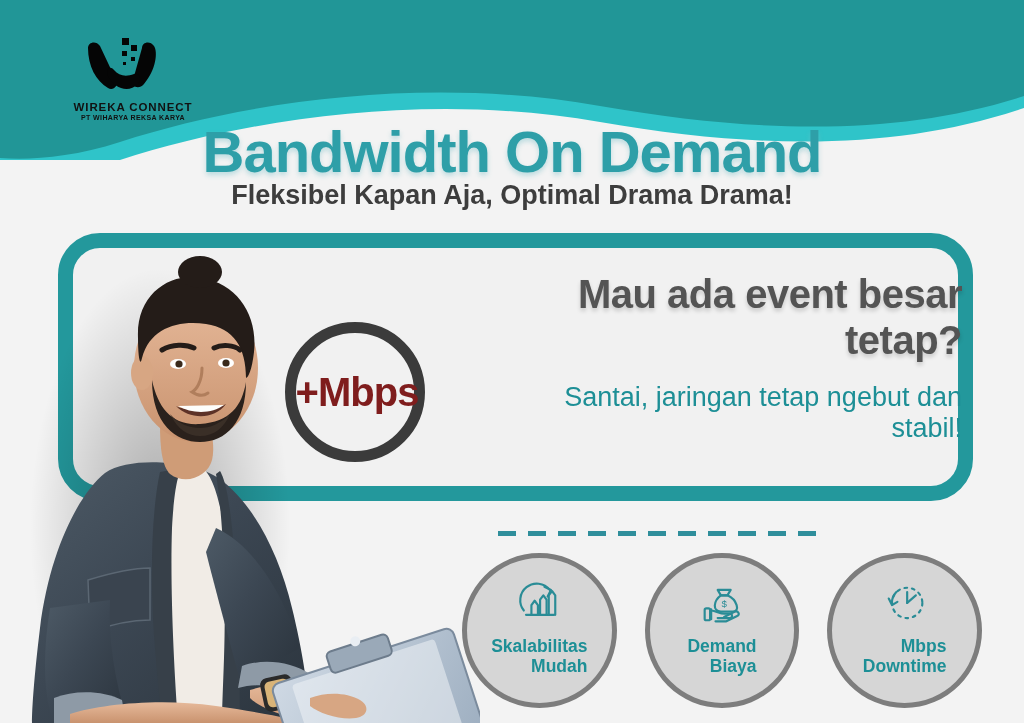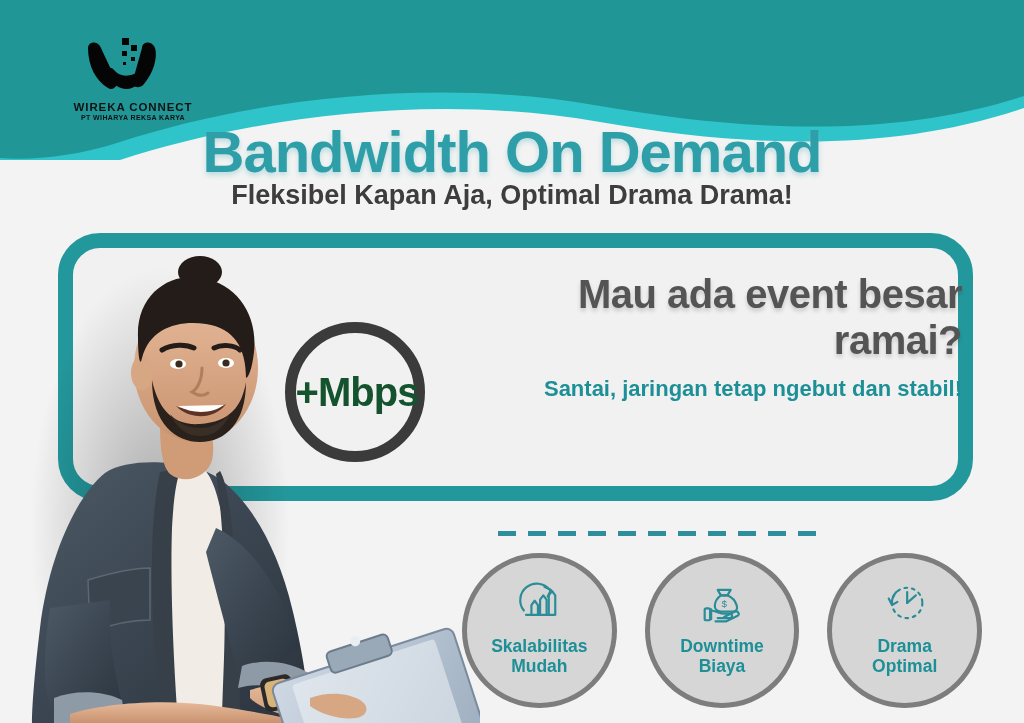--- a/index.html
+++ b/index.html
@@ -55,38 +55,38 @@
 
   
   .mbps-badge {
     position:absolute; left:285px; top:322px;
     width:140px; height:140px; border-radius:50%;
     border:11px solid #3b3b3b; background:transparent;
     z-index:4;
     display:flex; align-items:center; justify-content:center;
   }
   .mbps-text {
-    font-size:40px; font-weight:bold; color:#14532d;
+    font-size:40px; font-weight:bold; color:#7f1d1d;
     white-space:nowrap; letter-spacing:-1px;
     transform:translateX(2px);
   }
 
   
   .card-copy {
     position:absolute; right:62px; top:272px; width:470px;
     text-align:right; z-index:4;
   }
   .card-line {
     font-size:40px; font-weight:bold; color:#545454;
     line-height:1.14; letter-spacing:-.5px;
     text-shadow:0 3px 4px rgba(0,0,0,.17);
   }
   .card-tag {
-    margin-top:13px;
-    font-size:22px; font-weight:bold; color:#1D8F96;
+    margin-top:19px;
+    font-size:27px; font-weight:normal; color:#1D8F96;
   }
 
   
   .divider {
     position:absolute; left:498px; top:531px; width:320px; height:5px;
     background-image:repeating-linear-gradient(to right,#2F8E9B 0 18px,transparent 18px 30px);
     z-index:4;
   }
 
   
@@ -96,21 +96,21 @@
   }
   .feature {
     width:155px; height:155px; border-radius:50%;
     background:#d6d6d6; border:5px solid #7d7d7d;
     display:flex; flex-direction:column; align-items:center;
     padding-top:20px;
   }
   .feature svg { width:52px; height:52px; display:block; }
   .feature-label {
     margin-top:6px; font-size:17.5px; font-weight:bold;
-    color:#1D8F96; text-align:center; line-height:1.15;
+    color:#1D8F96; text-align:right; line-height:1.15;
   }
 
   
   .person { position:absolute; left:10px; top:228px; width:470px; height:495px; z-index:5; }
   .person svg { display:block; }
 </style>
 </head>
 <body>
 
 <div class="poster">
@@ -141,21 +141,21 @@
   <div class="subheadline">Fleksibel Kapan Aja, Optimal Drama Drama!</div>
 
   <div class="card"></div>
 
   <div class="mbps-badge">
     <span class="mbps-text">+Mbps</span>
   </div>
 
   <div class="card-copy">
     <div class="card-line">Mau ada event besar</div>
-    <div class="card-line">ramai?</div>
+    <div class="card-line">tetap?</div>
     <div class="card-tag">Santai, jaringan tetap ngebut dan stabil!</div>
   </div>
 
   <div class="divider"></div>
 
   <div class="features">
 
     <div class="feature">
       <svg viewBox="0 0 48 48" fill="none" stroke="#2a8c96" stroke-width="2" stroke-linecap="round" stroke-linejoin="round">
         <path d="M10,30 A14,14 0 1,1 34,11"></path>
@@ -175,36 +175,36 @@
       <svg viewBox="0 0 48 48" fill="none" stroke="#2a8c96" stroke-width="2" stroke-linecap="round" stroke-linejoin="round">
         <path d="M20,11 L32,11 L29,16 L23,16 Z"></path>
         <path d="M23,16 C16,21 15,31 23,31 C31,31 34,31 34,31 C41,31 38,20 29,16 Z"></path>
         <text x="26" y="27" font-size="9" font-family="'Liberation Sans',sans-serif" fill="#2a8c96" stroke="none" text-anchor="middle">$</text>
         <path d="M14,30 C18,30 22,33 26,33 L31,33 C34,33 34,37 31,37 L20,37"></path>
         <path d="M14,29 L14,38"></path>
         <rect x="8" y="28" width="5" height="11" rx="1.5"></rect>
         <path d="M26,36 L36,31 C39,30 41,34 38,35 L28,40 L18,40"></path>
       </svg>
       <div class="feature-label">
-        <span>Downtime</span><br>
+        <span>Demand</span><br>
         <span>Biaya</span>
       </div>
     </div>
 
     <div class="feature">
       <svg viewBox="0 0 48 48" fill="none" stroke="#2a8c96" stroke-width="2" stroke-linecap="round" stroke-linejoin="round">
         <circle cx="26" cy="23" r="14" stroke-dasharray="2.5 4.5"></circle>
         <path d="M12,24 A14,14 0 0,1 16,13"></path>
         <path d="M9,19 L12,25 L17,22"></path>
         <line x1="26" y1="23" x2="26" y2="13"></line>
         <line x1="26" y1="23" x2="34" y2="16"></line>
       </svg>
       <div class="feature-label">
-        <span>Drama</span><br>
-        <span>Optimal</span>
+        <span>Mbps</span><br>
+        <span>Downtime</span>
       </div>
     </div>
 
   </div>
 
   <div class="person">
     <svg width="470" height="495" viewBox="0 0 470 495">
       <defs>
         <linearGradient id="denim" x1="0" y1="0" x2="1" y2="1">
           <stop offset="0%" stop-color="#4d5a66"></stop>

